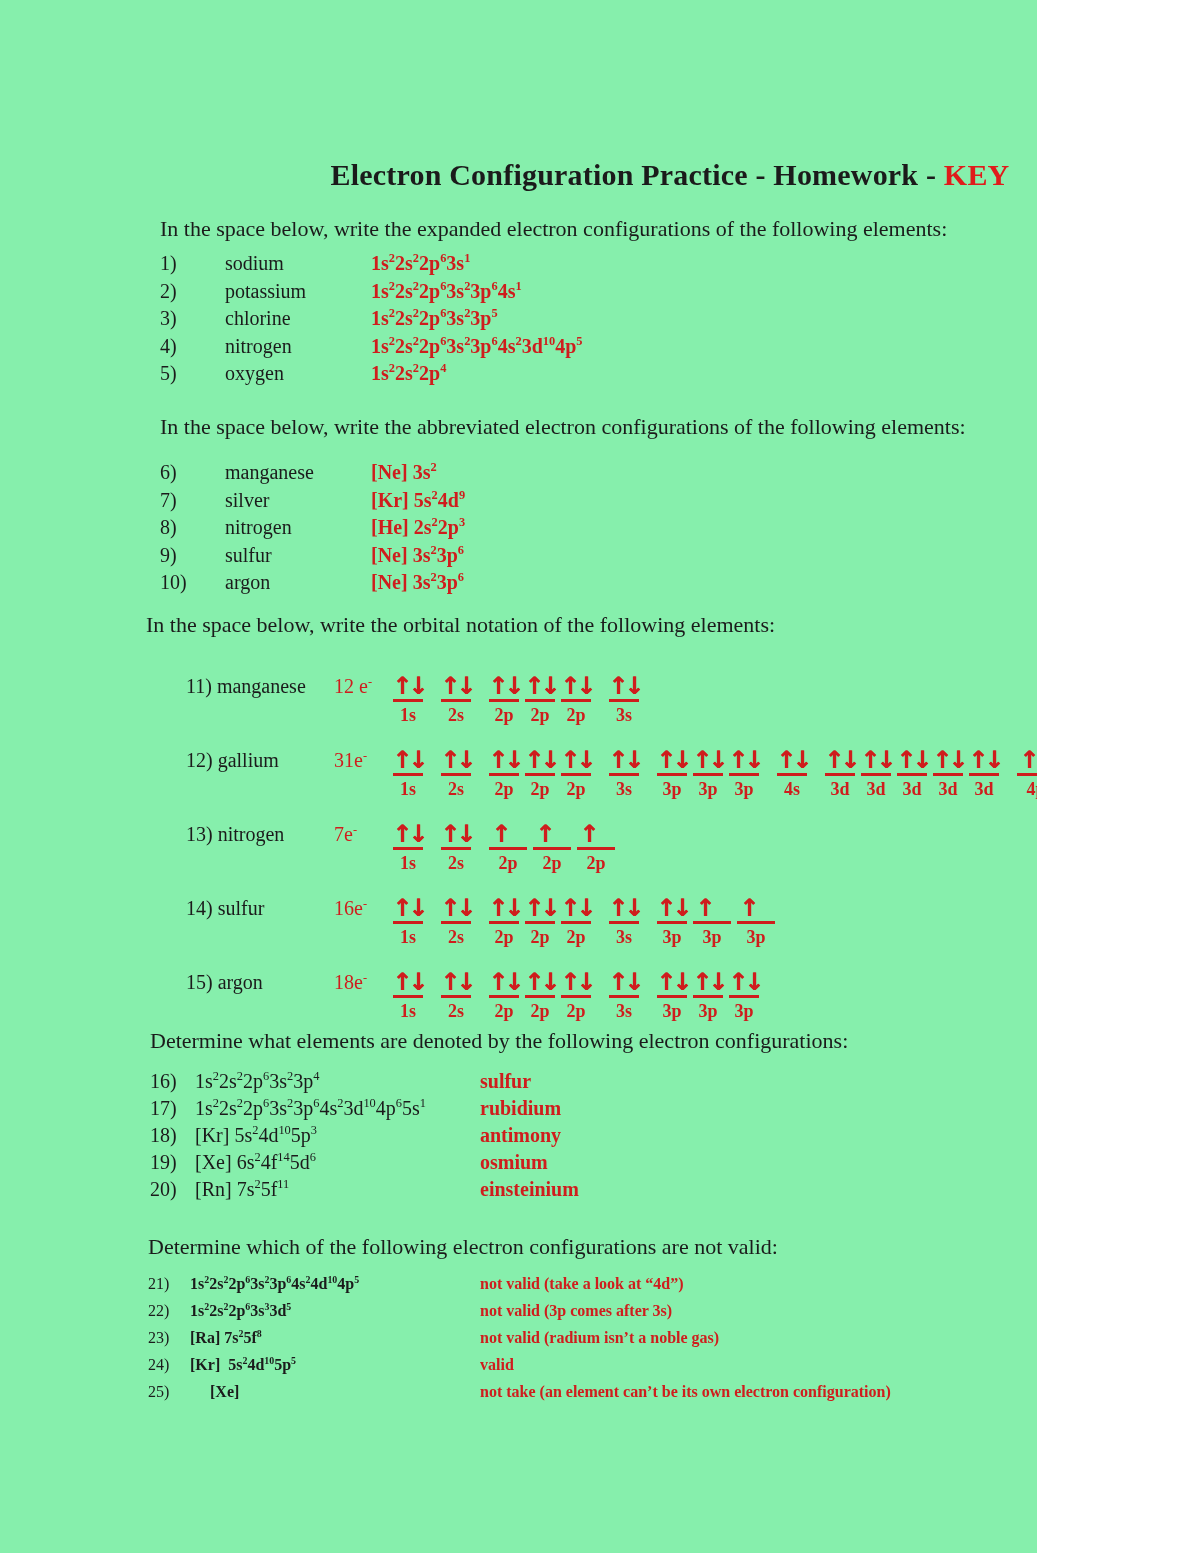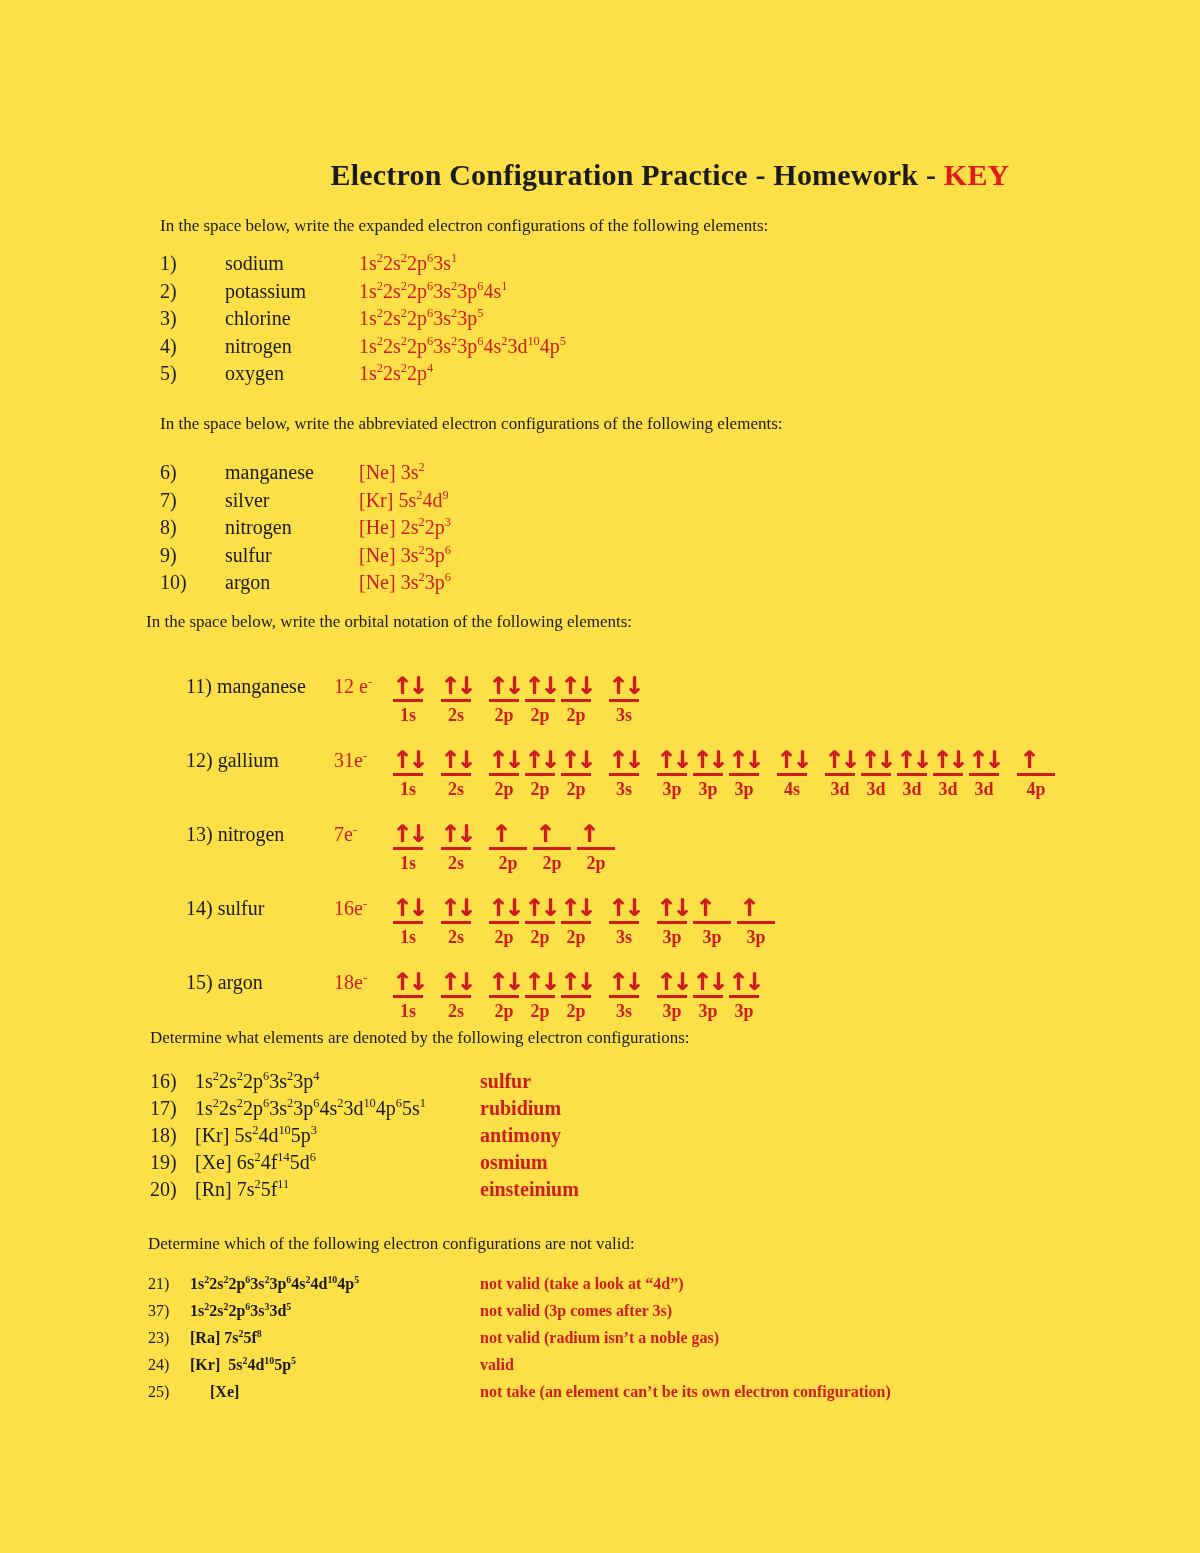--- a/index.html
+++ b/index.html
@@ -1,28 +1,28 @@
 <!DOCTYPE html>
 <html><head>
 <meta charset="utf-8">
 <style>
   html,body{margin:0;padding:0;background:#ffffff;}
-  .page{position:relative;width:1200px;height:1553px;background:#fde047;overflow:hidden;
+  .page{position:relative;width:1037px;height:1553px;background:#86efac;overflow:hidden;
         font-family:"Liberation Serif", serif;color:#1b1b1b;}
   .abs{position:absolute;}
   .title{left:140px;top:158px;width:1060px;text-align:center;
          font-size:30px;font-weight:bold;letter-spacing:0.2px;}
   .title .key{color:#e01b1b;}
-  .heading{font-size:17px;color:#1b1b1b;white-space:nowrap;}
+  .heading{font-size:22px;color:#1b1b1b;white-space:nowrap;}
   sup{font-size:0.62em;line-height:0;vertical-align:super;}
   
   .cfg-list .li{display:flex;line-height:27.5px;font-size:20px;}
   .cfg-list .num{width:65px;}
   .cfg-list .el{width:134px;}
-  .cfg-list .cfg{font-weight:normal;color:#cf1d1d;}
+  .cfg-list .cfg{font-weight:bold;color:#cf1d1d;margin-left:12px;}
   
   .id-list .li{display:flex;line-height:27px;font-size:20px;}
   .id-list .num{width:45px;}
   .id-list .cfg{width:285px;}
   .id-list .ans{font-weight:bold;color:#cf1d1d;}
   
   .vl-list .li{display:flex;line-height:27px;font-size:16px;}
   .vl-list .num{width:42px;}
   .vl-list .cfg{width:290px;font-weight:bold;}
   .vl-list .ans{font-weight:bold;color:#cf1d1d;white-space:nowrap;}
@@ -402,21 +402,21 @@
     </div>
 
   <div class="abs heading" style="left:148px;top:1234px;">Determine which of the following electron configurations are not valid:</div>
   <div class="abs vl-list" style="left:148px;top:1270px;" id="list-valid">
       <div class="li">
         <span class="num">21)</span>
         <span class="cfg">1s<sup>2</sup>2s<sup>2</sup>2p<sup>6</sup>3s<sup>2</sup>3p<sup>6</sup>4s<sup>2</sup>4d<sup>10</sup>4p<sup>5</sup></span>
         <span class="ans">not valid (take a look at “4d”)</span>
       </div>
       <div class="li">
-        <span class="num">37)</span>
+        <span class="num">22)</span>
         <span class="cfg">1s<sup>2</sup>2s<sup>2</sup>2p<sup>6</sup>3s<sup>3</sup>3d<sup>5</sup></span>
         <span class="ans">not valid (3p comes after 3s)</span>
       </div>
       <div class="li">
         <span class="num">23)</span>
         <span class="cfg">[Ra] 7s<sup>2</sup>5f<sup>8</sup></span>
         <span class="ans">not valid (radium isn’t a noble gas)</span>
       </div>
       <div class="li">
         <span class="num">24)</span>

